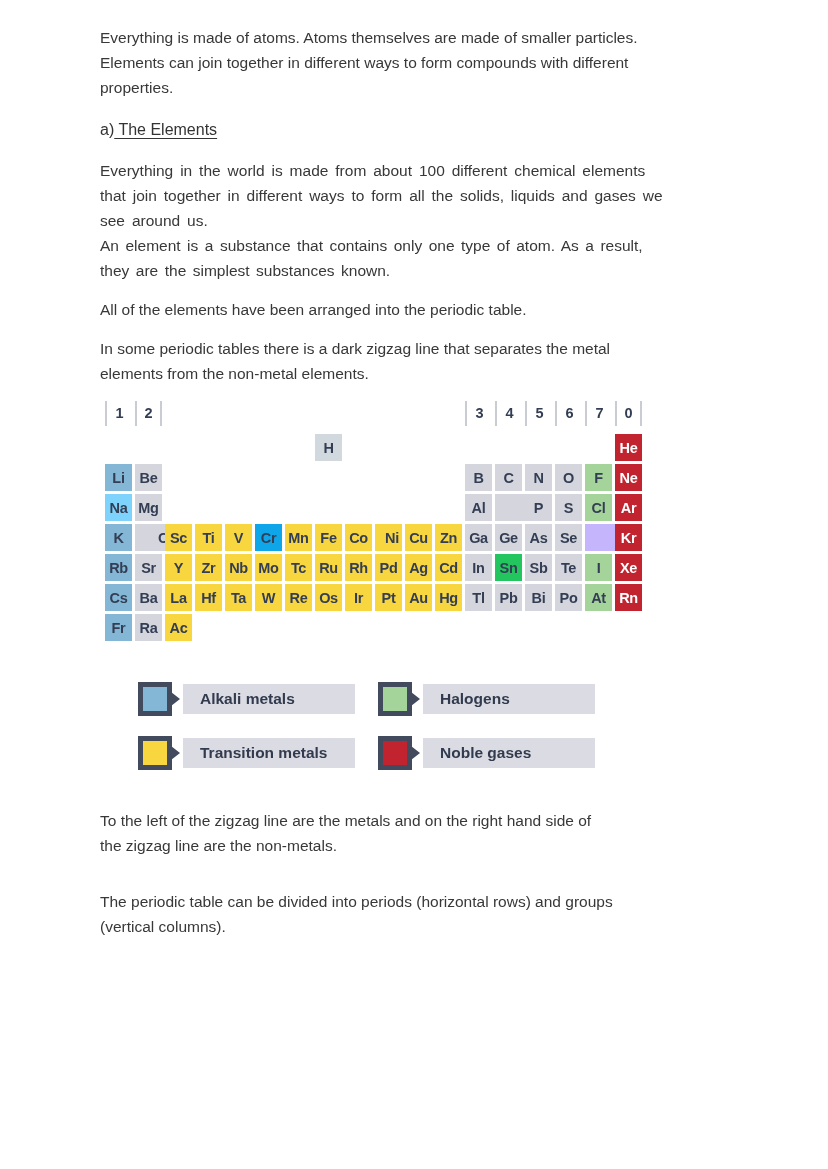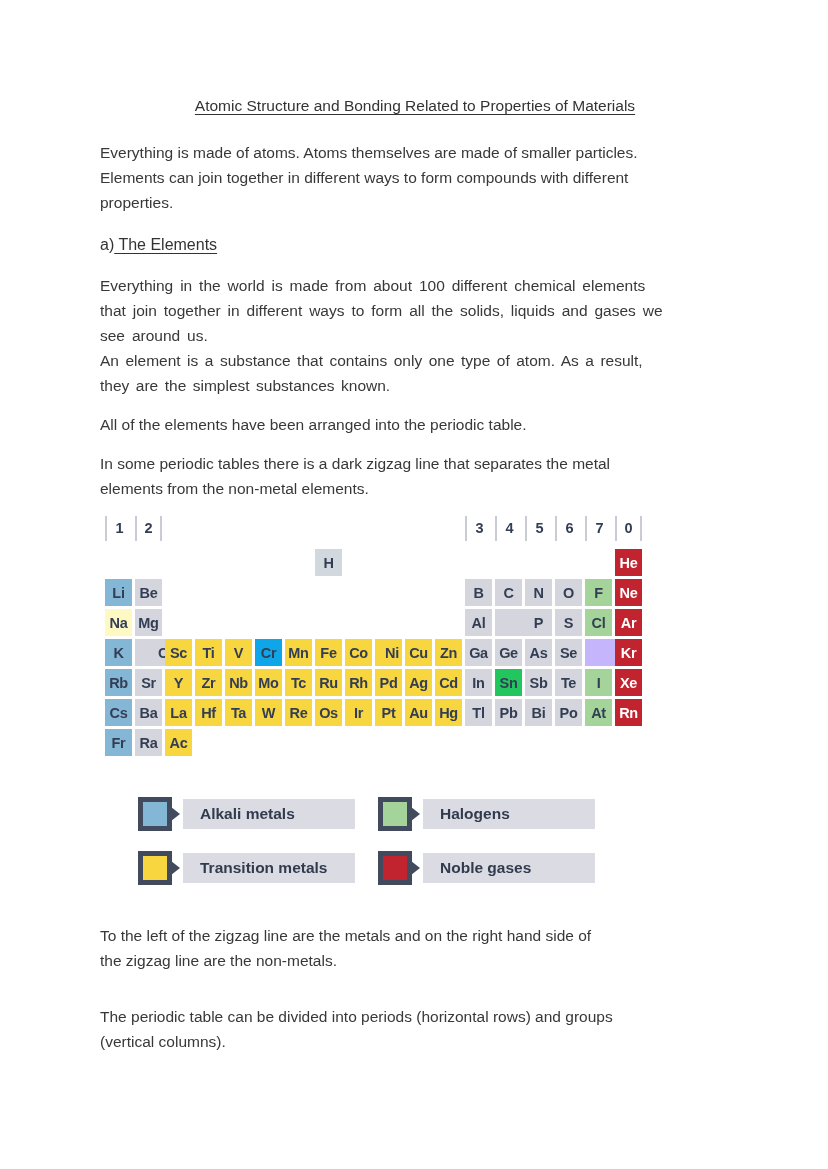--- a/index.html
+++ b/index.html
@@ -129,21 +129,20 @@
     font-weight: bold;
     color: #323b4e;
   }
 </style>
 </head>
 <body>
 
 <div class="page">
   <div class="content">
 
-    <h1 class="doc-title">Atomic Structure and Bonding Related to Properties of Materials</h1>
 
     <p class="para p1">Everything is made of atoms. Atoms themselves are made of smaller particles.
 Elements can join together in different ways to form compounds with different
 properties.</p>
 
     <h2 class="section-heading"><span>a)</span><span class="uline"> The Elements</span></h2>
 
     <p class="para p2">Everything in the world is made from about 100 different chemical elements
 that join together in different ways to form all the solids, liquids and gases we
 see around us.</p>
@@ -168,21 +167,21 @@
           <div class="el-cell" style="grid-area: 1 / 8; background-color: rgb(210, 217, 222);">H</div>
           <div class="el-cell noble" style="grid-area: 1 / 18; background-color: rgb(193, 35, 47);">He</div>
           <div class="el-cell" style="grid-area: 2 / 1; background-color: rgb(132, 182, 214);">Li</div>
           <div class="el-cell" style="grid-area: 2 / 2; background-color: rgb(212, 213, 221);">Be</div>
           <div class="el-cell" style="grid-area: 2 / 13; background-color: rgb(212, 213, 221);">B</div>
           <div class="el-cell" style="grid-area: 2 / 14; background-color: rgb(212, 213, 221);">C</div>
           <div class="el-cell" style="grid-area: 2 / 15; background-color: rgb(212, 213, 221);">N</div>
           <div class="el-cell" style="grid-area: 2 / 16; background-color: rgb(212, 213, 221);">O</div>
           <div class="el-cell" style="grid-area: 2 / 17; background-color: rgb(165, 212, 154);">F</div>
           <div class="el-cell noble" style="grid-area: 2 / 18; background-color: rgb(193, 35, 47);">Ne</div>
-          <div class="el-cell" style="grid-area: 3 / 1; background-color: #fef9c3;">Na</div>
+          <div class="el-cell" style="grid-area: 3 / 1; background-color: #7dd3fc;">Na</div>
           <div class="el-cell" style="grid-area: 3 / 2; background-color: rgb(212, 213, 221);">Mg</div>
           <div class="el-cell" style="grid-area: 3 / 13; background-color: rgb(212, 213, 221);">Al</div>
           <div class="el-cell" style="grid-area: 3 / 14; background-color: rgb(212, 213, 221); padding-left: 36px;">Si</div>
           <div class="el-cell" style="grid-area: 3 / 15; background-color: rgb(212, 213, 221);">P</div>
           <div class="el-cell" style="grid-area: 3 / 16; background-color: rgb(212, 213, 221);">S</div>
           <div class="el-cell" style="grid-area: 3 / 17; background-color: rgb(165, 212, 154);">Cl</div>
           <div class="el-cell noble" style="grid-area: 3 / 18; background-color: rgb(193, 35, 47);">Ar</div>
           <div class="el-cell" style="grid-area: 4 / 1; background-color: rgb(132, 182, 214);">K</div>
           <div class="el-cell" style="grid-area: 4 / 2; background-color: rgb(212, 213, 221); padding-left: 32px;">Ca</div>
           <div class="el-cell" style="grid-area: 4 / 3; background-color: rgb(248, 214, 64);">Sc</div>

